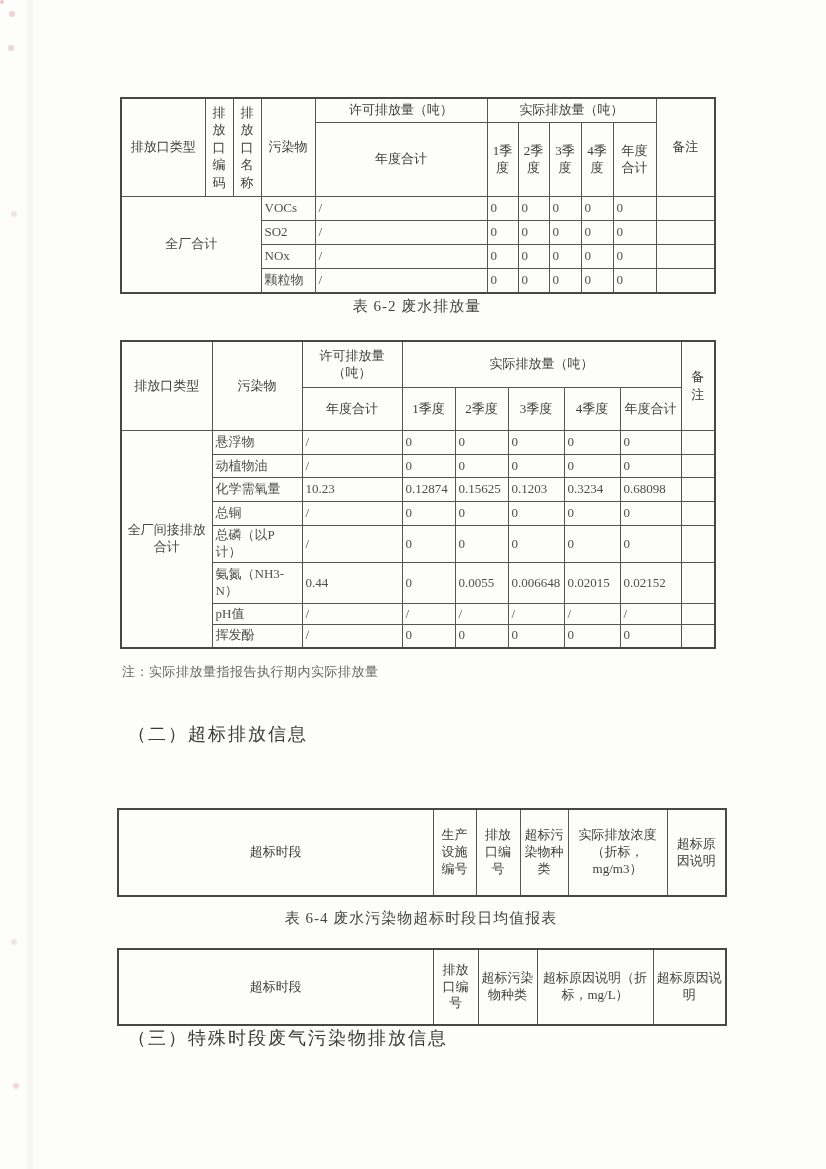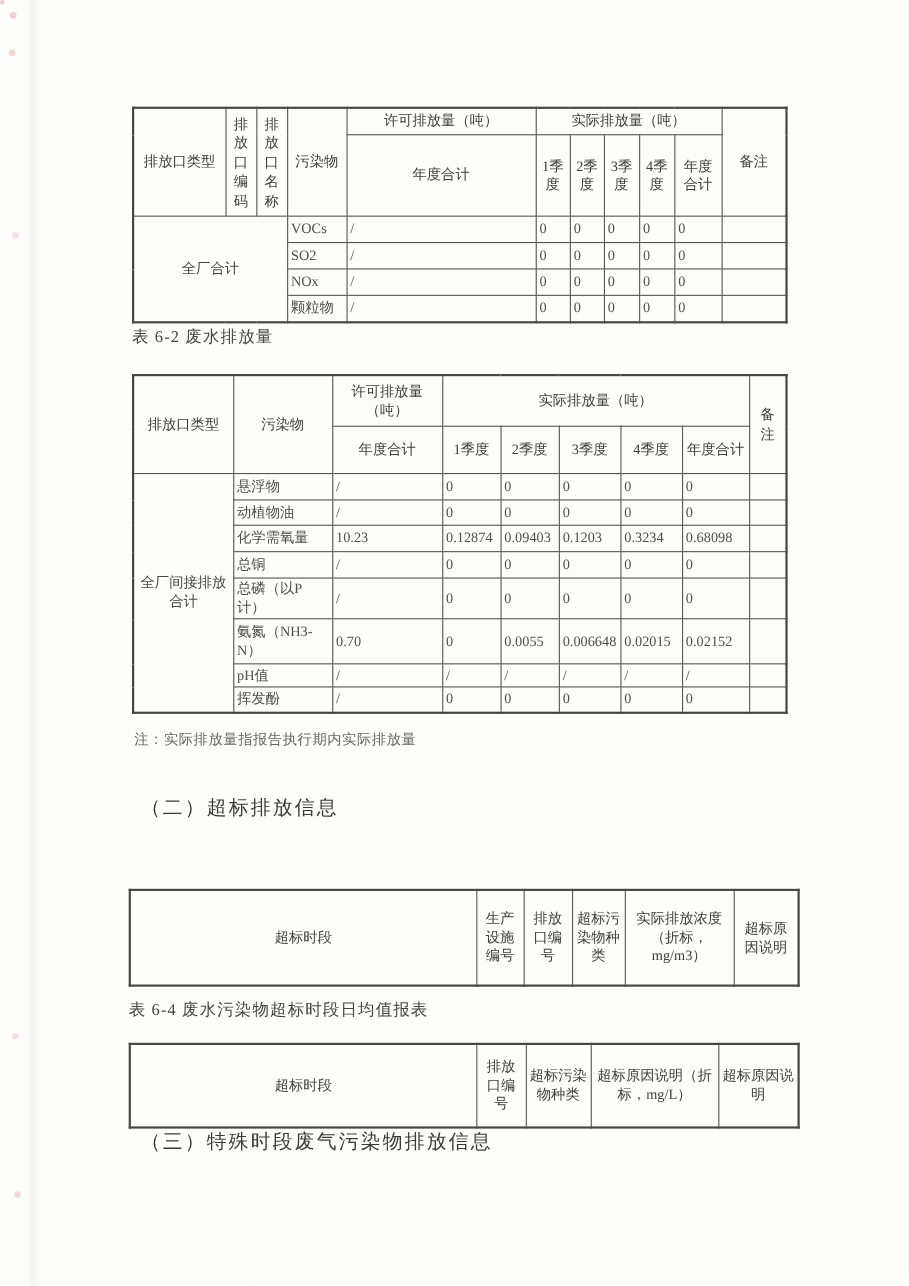--- a/index.html
+++ b/index.html
@@ -40,21 +40,21 @@
     line-height:1.3;
     color:#474747;
   }
   table{border:2px solid #474747;}
   td.hc{text-align:center;color:#3d3d3d;}
   td.vc{text-align:center;}
   td.vt{text-align:center;padding:2px 6px;line-height:1.35;}
   td.val{text-align:left;color:#4e4e4e;}
   .tbl-title{
     position:absolute;
-    text-align:left;
+    text-align:center;
     font-size:15px;
     letter-spacing:1px;
     color:#454545;
   }
   .heading{
     position:absolute;
     font-size:18px;
     letter-spacing:2px;
     color:#3a3a3a;
   }
@@ -211,21 +211,21 @@
       <td class="val">0</td>
       <td class="val">0</td>
       <td class="val">0</td>
       <td class="val">0</td>
       <td class="val"></td>
     </tr>
     <tr style="height:24px">
       <td class="val">化学需氧量</td>
       <td class="val">10.23</td>
       <td class="val">0.12874</td>
-      <td class="val">0.09403</td>
+      <td class="val">0.15625</td>
       <td class="val">0.1203</td>
       <td class="val">0.3234</td>
       <td class="val">0.68098</td>
       <td class="val"></td>
     </tr>
     <tr style="height:24px">
       <td class="val">总铜</td>
       <td class="val">/</td>
       <td class="val">0</td>
       <td class="val">0</td>
@@ -239,21 +239,21 @@
       <td class="val">/</td>
       <td class="val">0</td>
       <td class="val">0</td>
       <td class="val">0</td>
       <td class="val">0</td>
       <td class="val">0</td>
       <td class="val"></td>
     </tr>
     <tr style="height:41px">
       <td class="val">氨氮（NH3-N）</td>
-      <td class="val">0.70</td>
+      <td class="val">0.44</td>
       <td class="val">0</td>
       <td class="val">0.0055</td>
       <td class="val">0.006648</td>
       <td class="val">0.02015</td>
       <td class="val">0.02152</td>
       <td class="val"></td>
     </tr>
     <tr style="height:21px">
       <td class="val">pH值</td>
       <td class="val">/</td>

